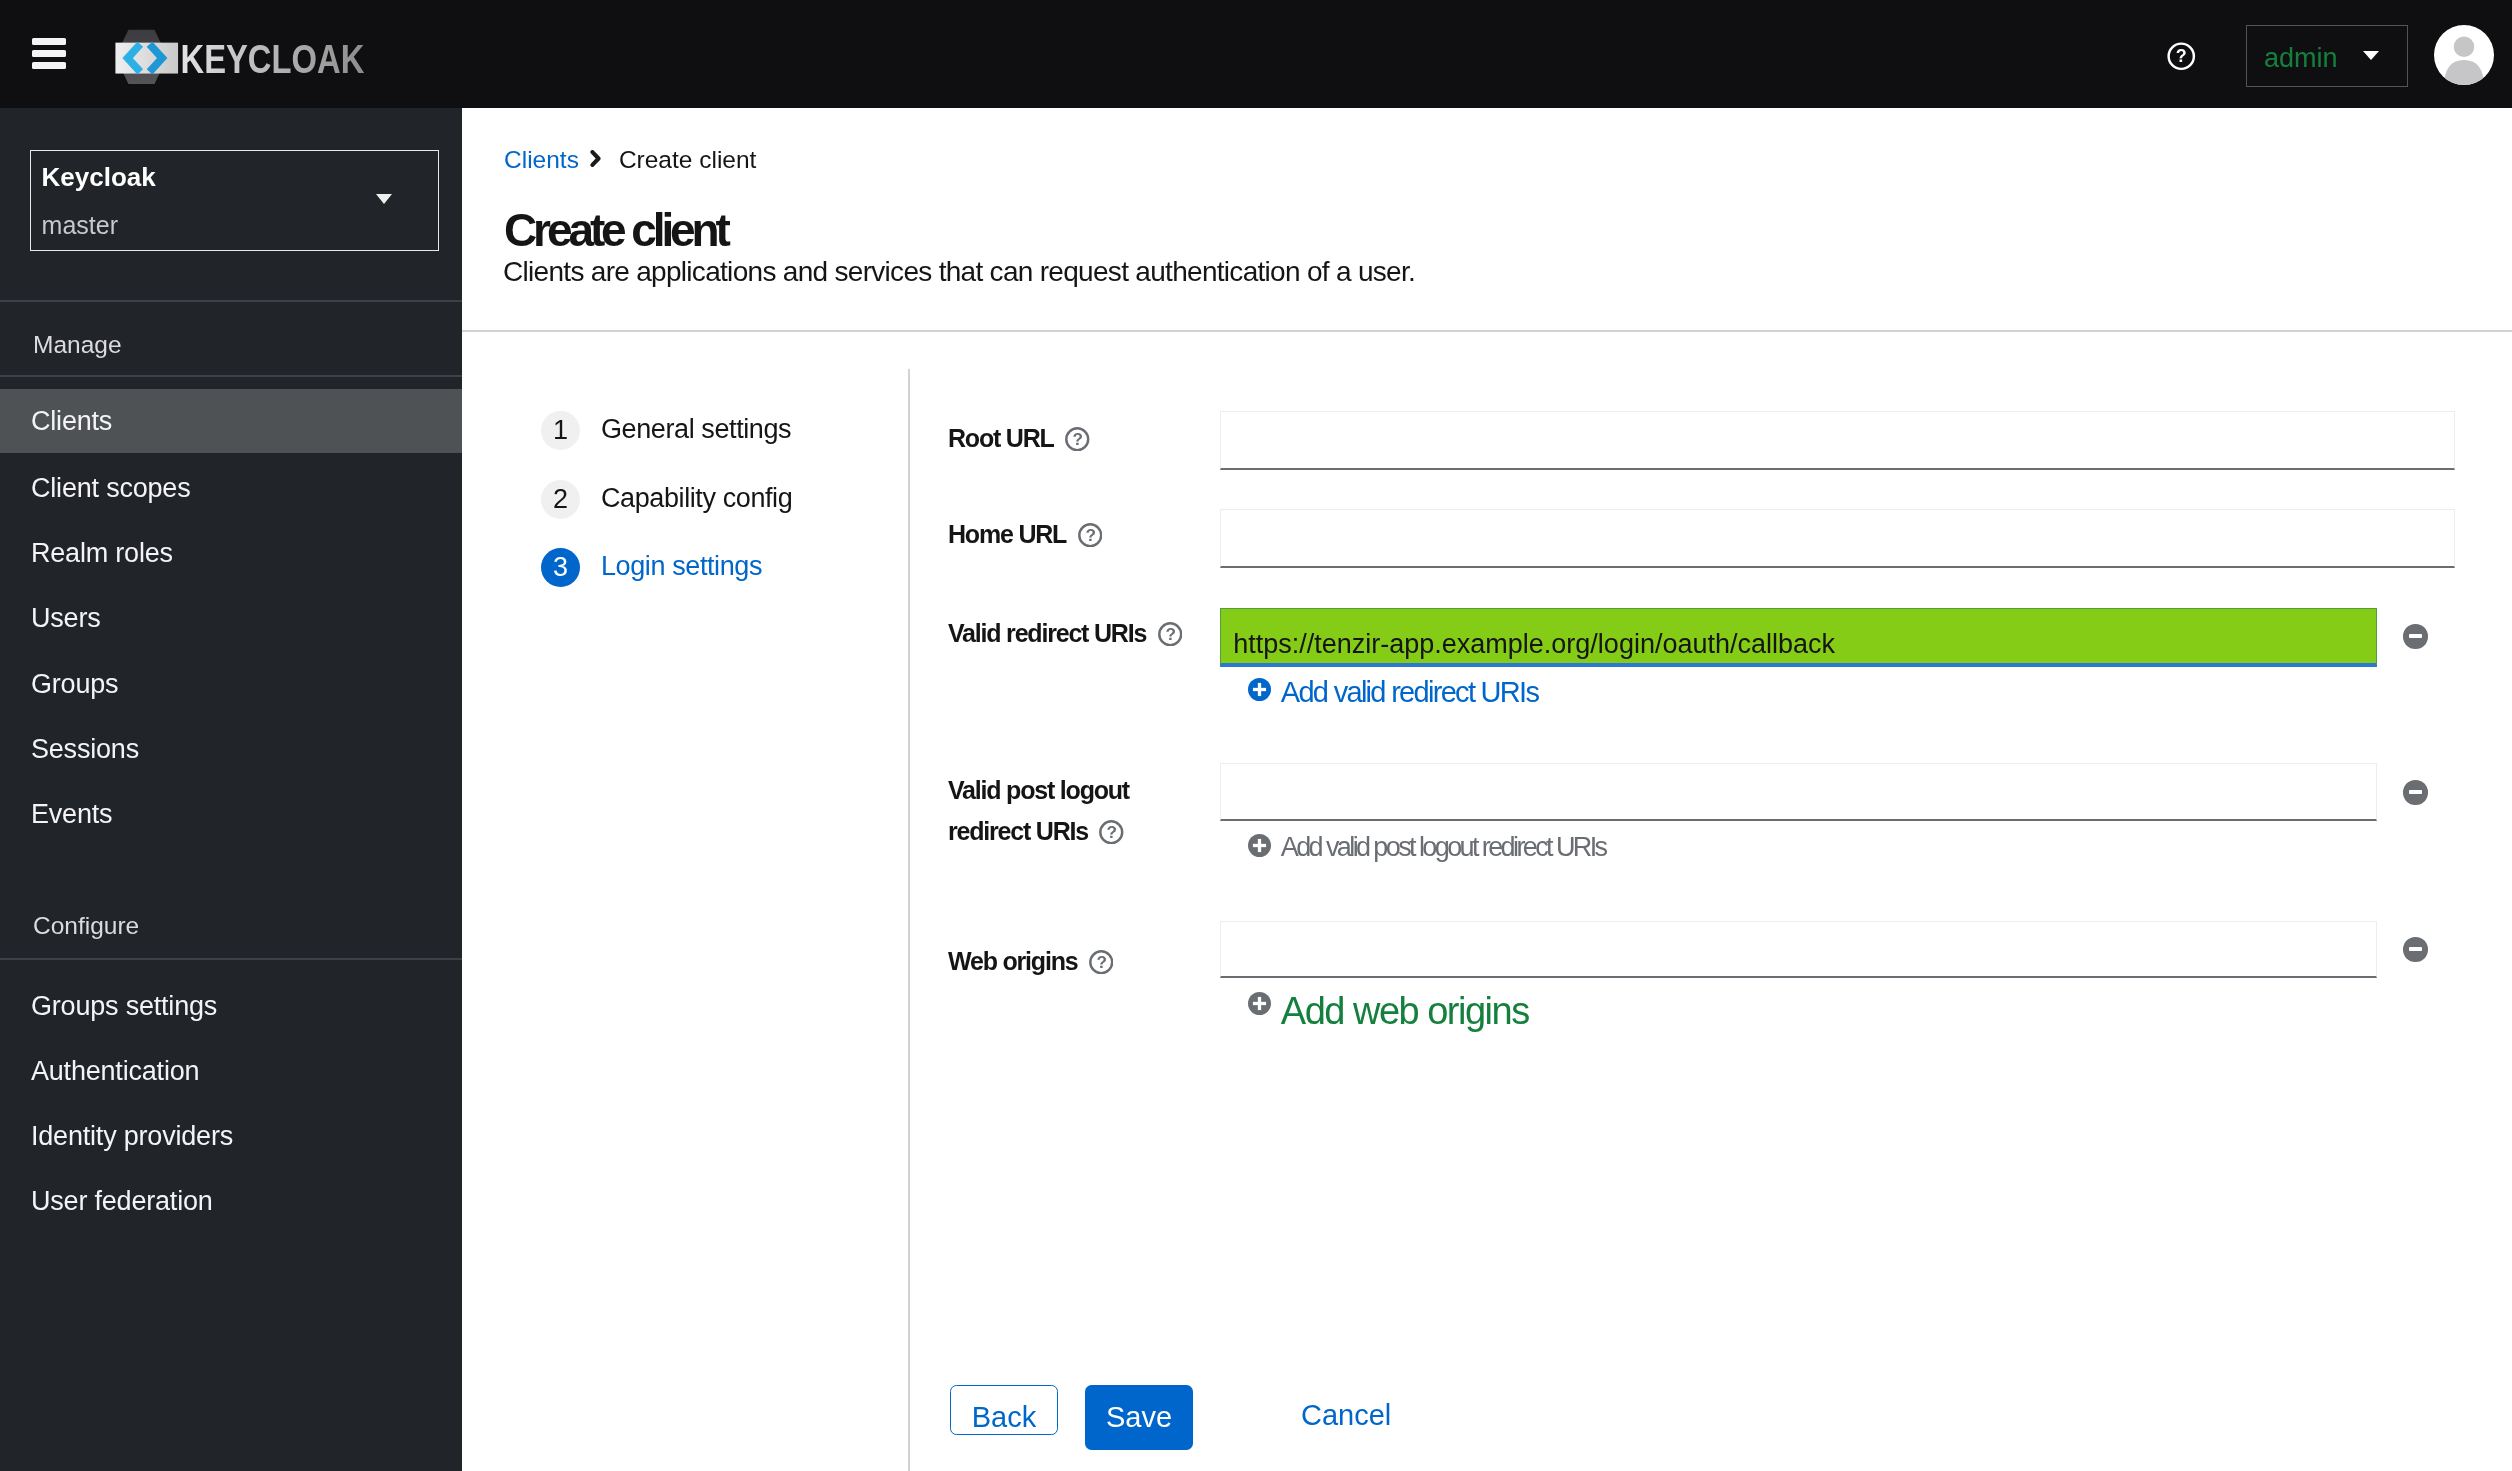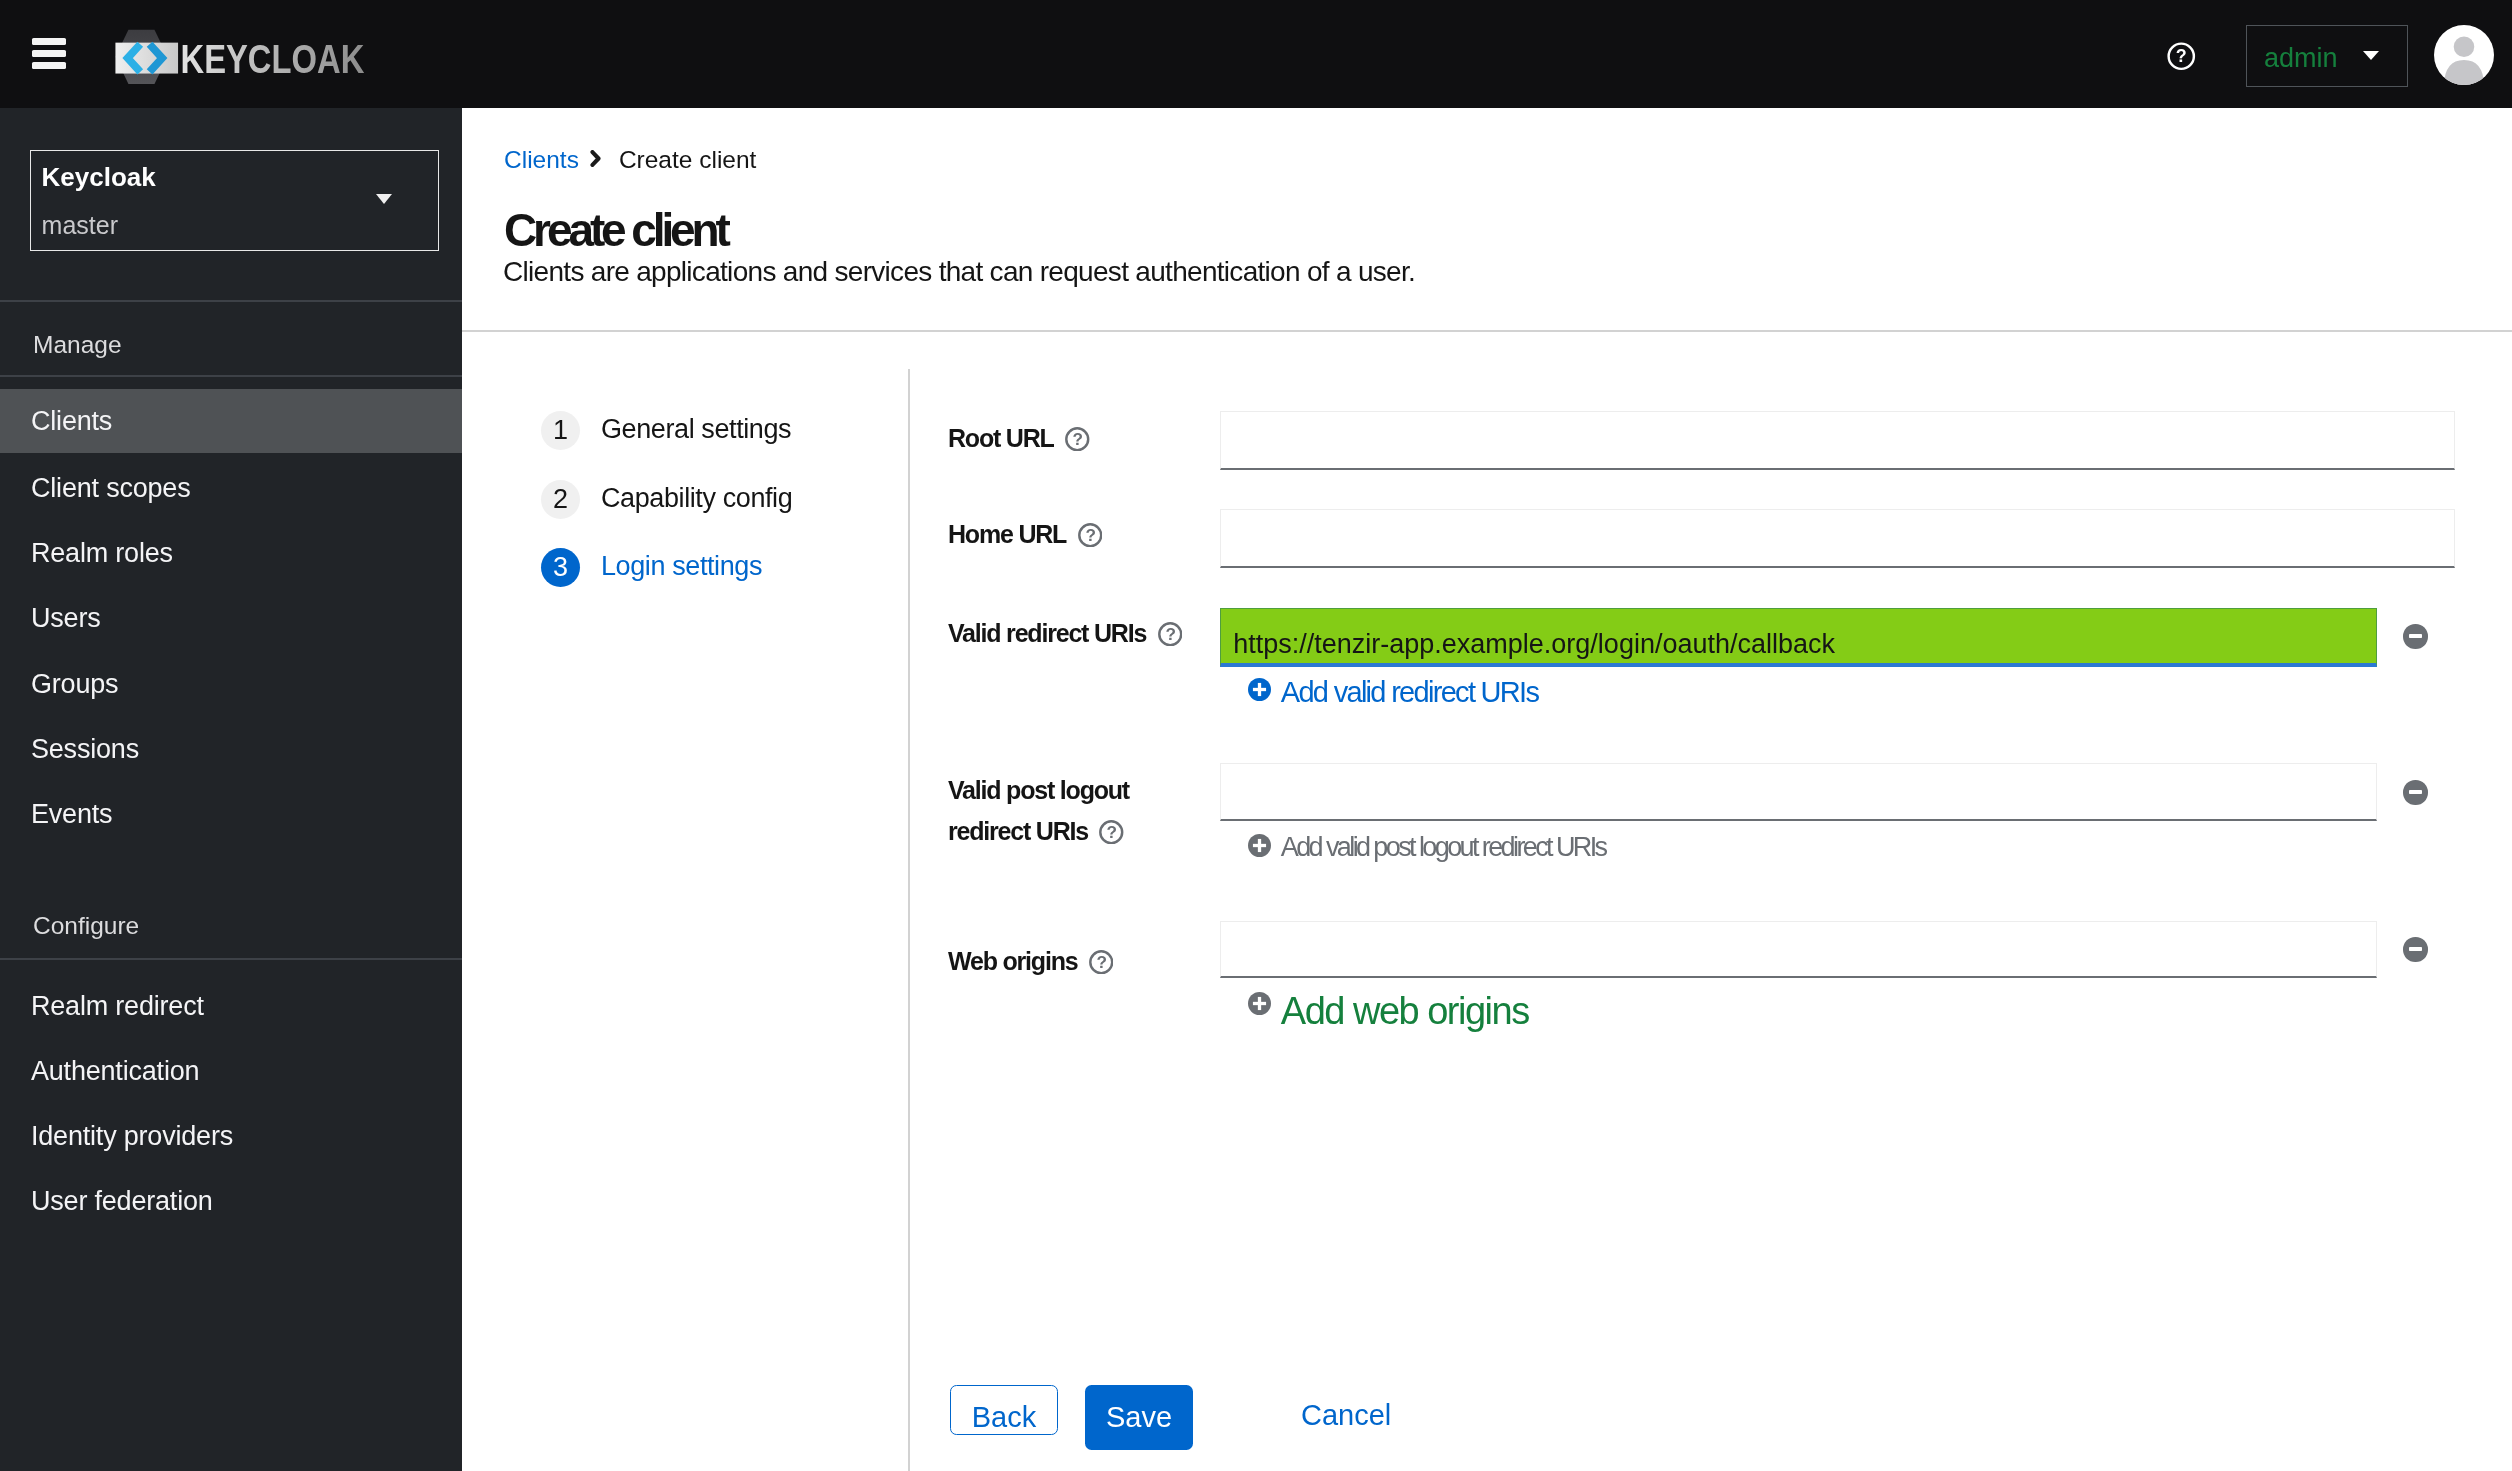--- a/index.html
+++ b/index.html
@@ -119,21 +119,21 @@
   <div id="navsel"></div>
   <div class="navitem" style="top:300px">Clients</div>
   <div class="navitem" style="top:367px">Client scopes</div>
   <div class="navitem" style="top:432px">Realm roles</div>
   <div class="navitem" style="top:497px">Users</div>
   <div class="navitem" style="top:563px">Groups</div>
   <div class="navitem" style="top:628px">Sessions</div>
   <div class="navitem" style="top:693px">Events</div>
   <div class="seclabel" style="top:806px">Configure</div>
   <div class="sdiv" style="top:850px"></div>
-  <div class="navitem" style="top:885px">Realm redirect</div>
+  <div class="navitem" style="top:885px">Groups settings</div>
   <div class="navitem" style="top:950px">Authentication</div>
   <div class="navitem" style="top:1015px">Identity providers</div>
   <div class="navitem" style="top:1080px">User federation</div>
 </div>
 
 <div class="abs" style="left:504px; top:148px; display:flex; align-items:flex-start;">
   <span class="bc-link" style="line-height:1;">Clients</span>
   <svg style="margin:2.4px 18px 0 11.4px" width="10.6" height="17" viewBox="0 0 13 21">
       <path d="M3 2.5 L10.5 10.5 L3 18.5" fill="none" stroke="#1b1b1b" stroke-width="5" stroke-linecap="round" stroke-linejoin="round"></path>
     </svg>

